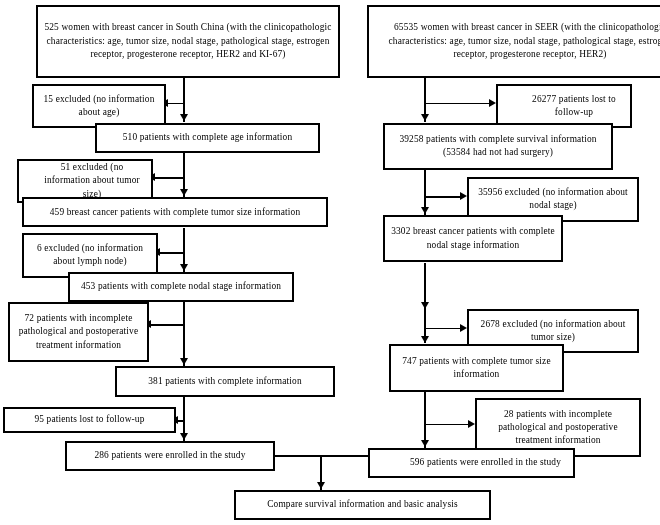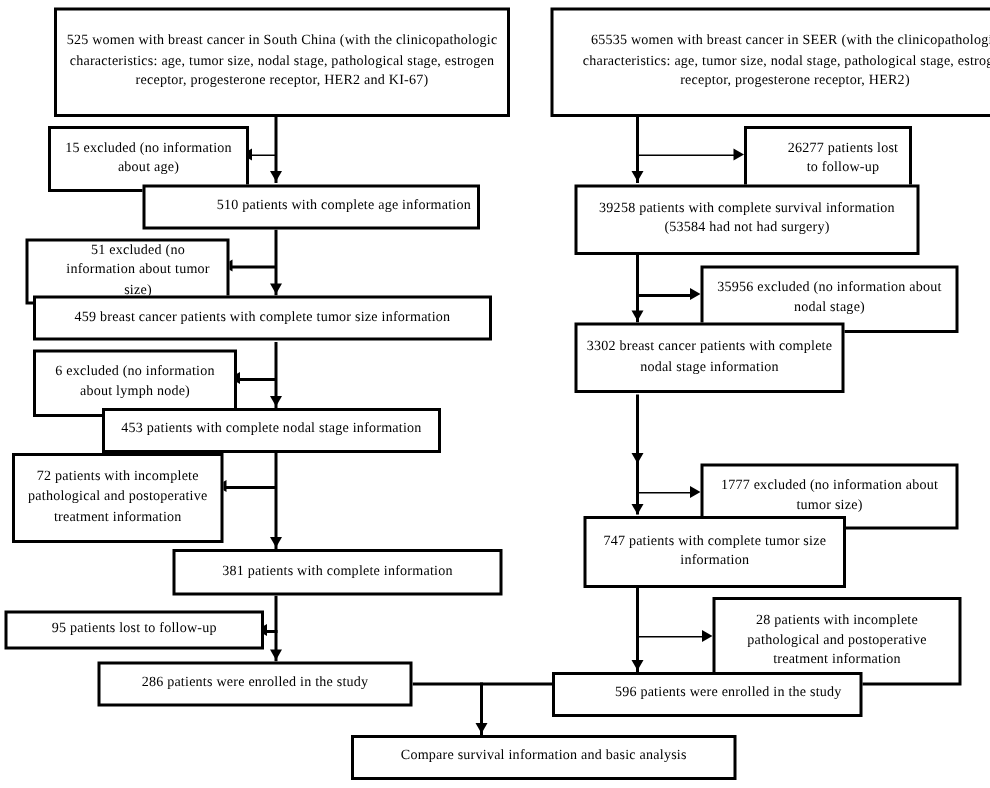--- a/index.html
+++ b/index.html
@@ -74,21 +74,21 @@
   <div class="vline" style="left: 183px; top: 78.1667px; height: 44.3333px;"></div>
   <div class="arrow-down" style="left: 179.5px; top: 114.333px;"></div>
 
   <div class="hline" style="left: 166px; top: 102.667px; width: 18px;"></div>
   <div class="arrow-left" style="left: 161px; top: 98.7px;"></div>
 
   <div class="box thick" style="left: 32px; top: 84px; width: 134px; height: 44.3333px;">
     <span class="txt">15 excluded (no information about age)</span>
   </div>
 
-  <div class="box thick" style="left: 95px; top: 122.5px; width: 225px; height: 30.3333px; text-align: right;">
+  <div class="box thick" style="left: 95px; top: 122.5px; width: 225px; height: 30.3333px;">
     <span class="txt">510 patients with complete age information</span>
   </div>
 
   <div class="vline" style="left: 183px; top: 152.833px; height: 44.3333px;"></div>
   <div class="arrow-down" style="left: 179.5px; top: 189px;"></div>
 
   <div class="hline" style="left: 153px; top: 177.333px; width: 31px;"></div>
   <div class="arrow-left" style="left: 148px; top: 173.367px;"></div>
 
   <div class="box thick" style="left: 17px; top: 158.667px; width: 136px; height: 44.3333px; padding-left: 18px;">
@@ -144,21 +144,21 @@
   <div class="box thick" style="left: 367px; top: 4.66667px; width: 326px; height: 73.5px;">
     <span class="txt">65535 women with breast cancer in SEER (with the clinicopathologic characteristics: age, tumor size, nodal stage, pathological stage, estrogen receptor, progesterone receptor, HER2)</span>
   </div>
 
   <div class="vline" style="left: 424px; top: 78.1667px; height: 44.3333px;"></div>
   <div class="arrow-down" style="left: 420.5px; top: 114.333px;"></div>
 
   <div class="hline" style="left: 425px; top: 102.667px; width: 65px;"></div>
   <div class="arrow-right" style="left: 489px; top: 98.7px;"></div>
 
-  <div class="box thick" style="left: 496px; top: 84px; width: 112px; height: 44.3333px; padding-left: 24px;">
+  <div class="box thick" style="left: 496px; top: 84px; width: 136px; height: 44.3333px; padding-left: 24px;">
     <span class="txt">26277 patients lost to follow-up</span>
   </div>
 
   <div class="box thick" style="left: 383px; top: 122.5px; width: 230px; height: 47.8333px;">
     <span class="txt">39258 patients with complete survival information (53584 had not had surgery)</span>
   </div>
 
   <div class="vline" style="left: 424px; top: 170.333px; height: 44.3333px;"></div>
   <div class="arrow-down" style="left: 420.5px; top: 206.5px;"></div>
 
@@ -175,21 +175,21 @@
 
   <div class="vline" style="left: 424px; top: 262.5px; height: 47.8333px;"></div>
   <div class="arrow-down" style="left: 420.5px; top: 302.167px;"></div>
 
   <div class="hline" style="left: 425px; top: 327.833px; width: 36px;"></div>
   <div class="arrow-right" style="left: 460px; top: 323.867px;"></div>
   <div class="vline" style="left: 424px; top: 310.333px; height: 32.6667px;"></div>
   <div class="arrow-down" style="left: 420.5px; top: 336px;"></div>
 
   <div class="box thick" style="left: 467px; top: 309.167px; width: 172px; height: 44.3333px;">
-    <span class="txt">1777 excluded (no information about tumor size)</span>
+    <span class="txt">2678 excluded (no information about tumor size)</span>
   </div>
 
   <div class="box thick" style="left: 389px; top: 344.167px; width: 175px; height: 47.8333px;">
     <span class="txt">747 patients with complete tumor size information</span>
   </div>
 
   <div class="vline" style="left: 424px; top: 392px; height: 56px;"></div>
   <div class="arrow-down" style="left: 420.5px; top: 439.833px;"></div>
 
   <div class="hline" style="left: 425px; top: 423.5px; width: 44px;"></div>

